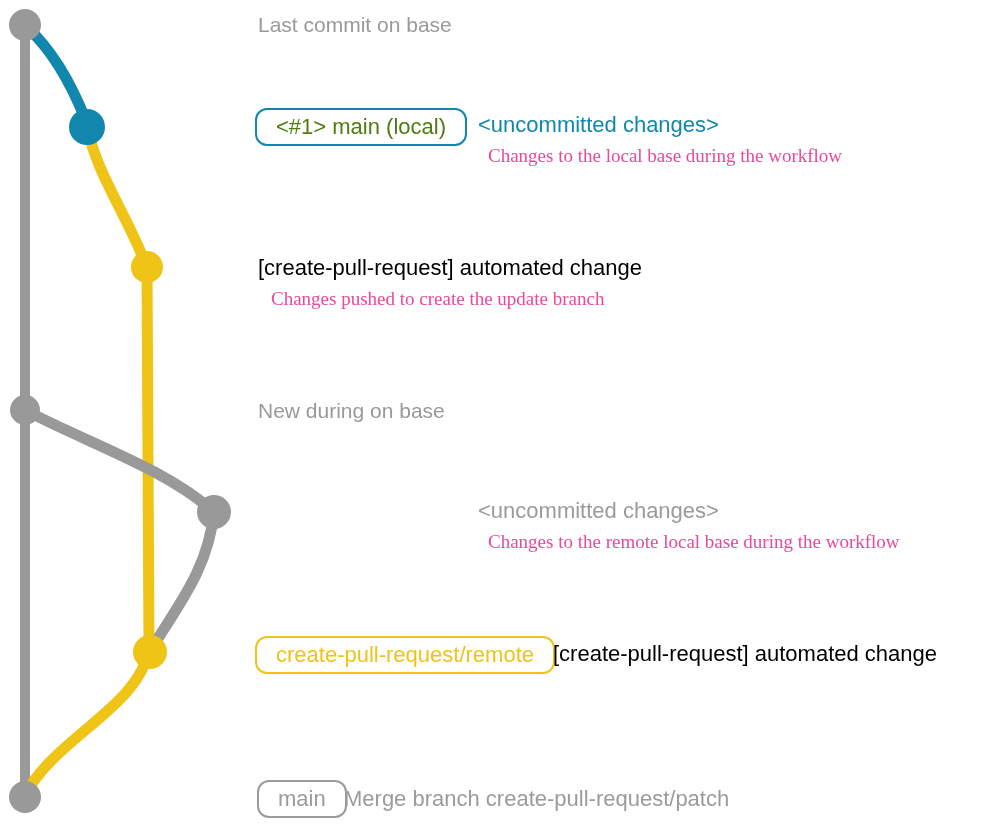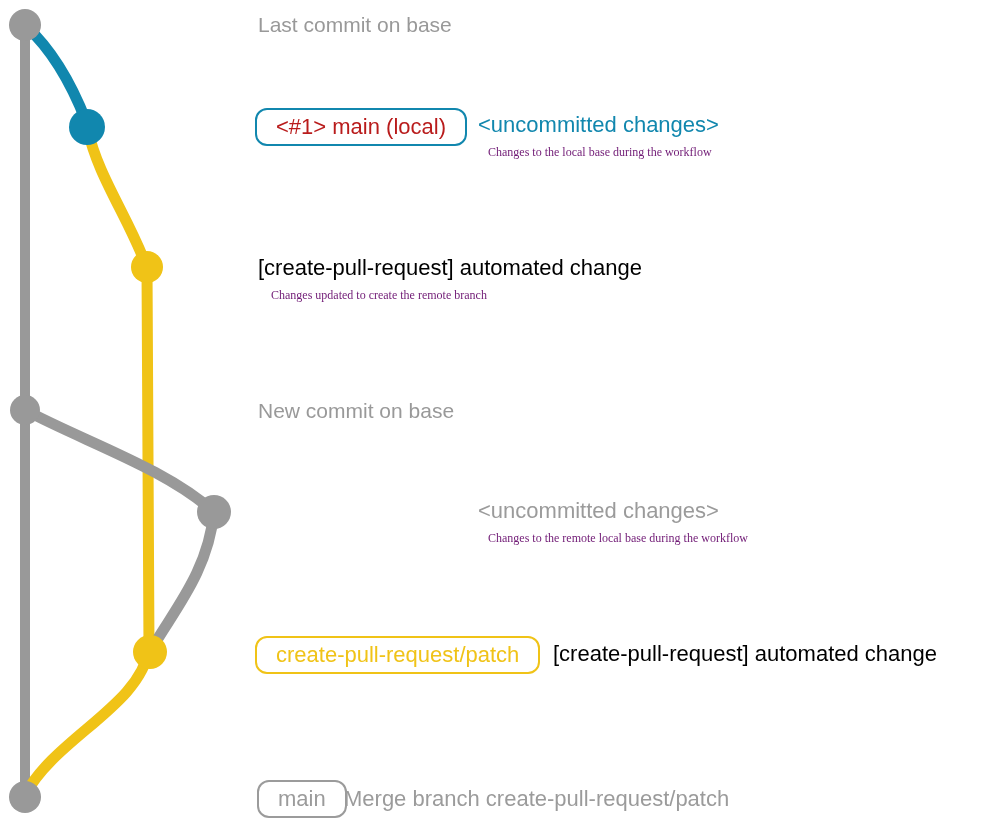--- a/index.html
+++ b/index.html
@@ -22,33 +22,33 @@
     display:inline-block;
     box-sizing:border-box;
     height:38px;
     line-height:34px;
     padding:0 19px;
     border-width:2px;border-style:solid;
     border-radius:12px;
     font-size:22px;
     text-align:center;
   }
-  .badge-teal{border-color:#1187ae;color:#b91c1c;}
+  .badge-teal{border-color:#1187ae;color:#4d7c0f;}
   .badge-gray{border-color:#9b9b9b;color:#9b9b9b;}
   .badge-yellow{border-color:#f0c317;color:#f0c317;}
 
   .tag-teal{font-size:22px;color:#1187ae;}
   .tag-gray{font-size:22px;color:#9b9b9b;}
   .title-yellow{font-size:22px;color:#000000;}
   .msg-gray{font-size:22px;color:#9b9b9b;}
 
   .desc{
     font-family:"Liberation Serif", serif;
-    font-size:12px;
-    color:#701a75;
+    font-size:19px;
+    color:#ec4899;
   }
 
   
   .pos-label-last  {left:258px;top:13px;}
   .pos-row1-badge  {left:255px;top:108px;}
   .pos-row1-tag    {left:478px;top:112px;}
   .pos-row1-desc   {left:488px;top:145px;}
   .pos-row2-title  {left:258px;top:255px;}
   .pos-row2-desc   {left:271px;top:288px;}
   .pos-label-new   {left:258px;top:399px;}
@@ -84,26 +84,26 @@
     <circle cx="25" cy="797" r="16" fill="#999999"></circle>
   </svg>
 
   <div class="abs section-label pos-label-last">Last commit on base</div>
 
   <div class="abs badge badge-teal pos-row1-badge">&lt;#1&gt; main (local)</div>
   <div class="abs tag-teal pos-row1-tag">&lt;uncommitted changes&gt;</div>
   <div class="abs desc pos-row1-desc">Changes to the local base during the workflow</div>
 
   <div class="abs title-yellow pos-row2-title">[create-pull-request] automated change</div>
-  <div class="abs desc pos-row2-desc">Changes updated to create the remote branch</div>
+  <div class="abs desc pos-row2-desc">Changes pushed to create the update branch</div>
 
-  <div class="abs section-label pos-label-new">New commit on base</div>
+  <div class="abs section-label pos-label-new">New during on base</div>
 
   <div class="abs tag-gray pos-row3-tag">&lt;uncommitted changes&gt;</div>
   <div class="abs desc" style="left:488px;top:531px;">Changes to the remote local base during the workflow</div>
 
-  <div class="abs badge badge-yellow pos-row4-badge">create-pull-request/patch</div>
+  <div class="abs badge badge-yellow pos-row4-badge">create-pull-request/remote</div>
   <div class="abs title-yellow pos-row4-title">[create-pull-request] automated change</div>
 
   <div class="abs badge badge-gray pos-row5-badge">main</div>
   <div class="abs msg-gray pos-row5-desc">Merge branch create-pull-request/patch</div>
 
 </div>
 
 </body></html>

